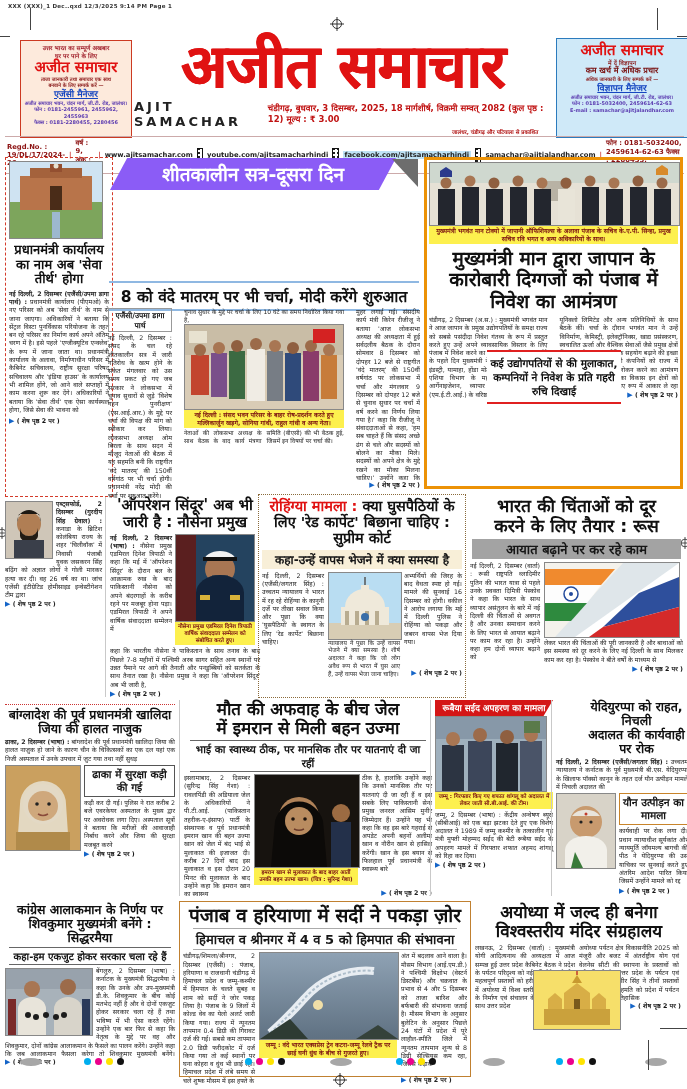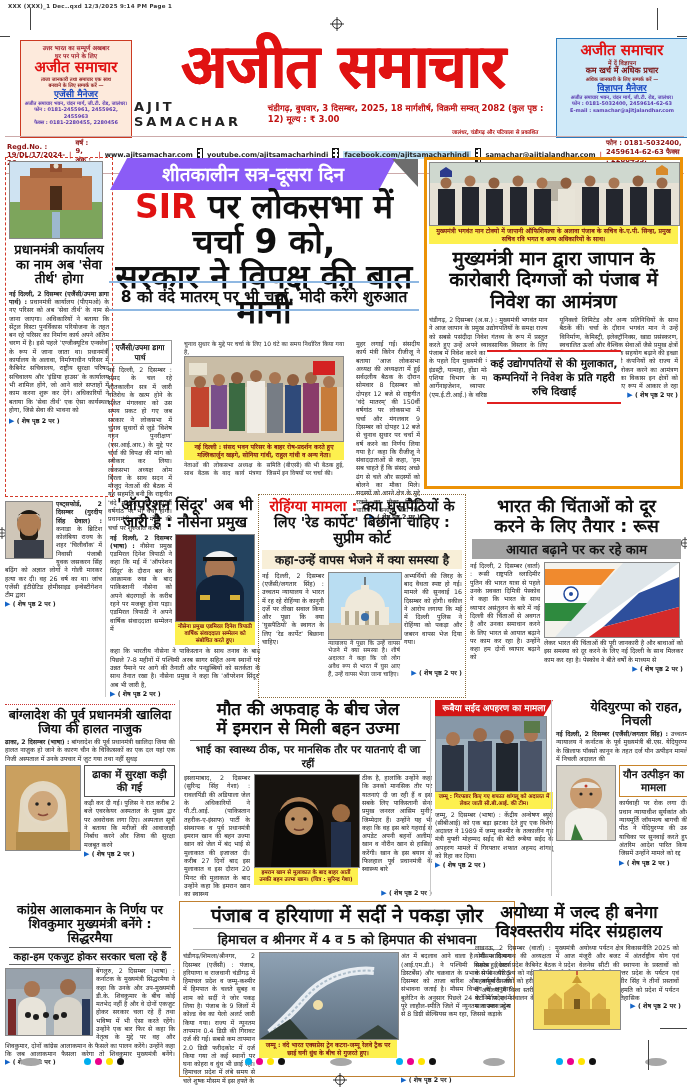--- a/index.html
+++ b/index.html
@@ -150,28 +150,24 @@
     <div class="hl" style="font-size:13px;margin:4px 0 3px;">प्रधानमंत्री कार्यालय का नाम अब 'सेवा तीर्थ' होगा</div>
     <div class="body-txt"><span class="byline">नई दिल्ली, 2 दिसम्बर (एजैंसी/उपमा डागा पार्थ) :</span> <span>प्रधानमंत्री कार्यालय (पीएमओ) के नए परिसर को अब 'सेवा तीर्थ' के नाम से जाना जाएगा। अधिकारियों ने बताया कि सेंट्रल विस्टा पुनर्विकास परियोजना के तहत बन रहे परिसर का निर्माण कार्य अपने अंतिम चरण में है। इसे पहले 'एग्जीक्यूटिव एन्क्लेव' के रूप में जाना जाता था। प्रधानमंत्री कार्यालय के अलावा, निर्माणाधीन परिसर में कैबिनेट सचिवालय, राष्ट्रीय सुरक्षा परिषद सचिवालय और 'इंडिया हाउस' के कार्यालय भी शामिल होंगे, जो आने वाले सप्ताहों में काम करना शुरू कर देंगे। अधिकारियों ने बताया कि 'सेवा तीर्थ' एक ऐसा कार्यस्थल होगा, जिसे सेवा की भावना को</span></div>
     <div class="jump" style="margin-top:2px;"><span class="arr">▶</span> <span>( शेष पृष्ठ 2 पर )</span></div>
   </div>
 
   <div class="abs" style="left:110px;top:158px;width:286px;">
     <div class="kicker">शीतकालीन सत्र-दूसरा दिन</div>
   </div>
   <div class="abs kicker-tri" style="left:392px;top:159px;"></div>
 
-  <div class="abs hl" style="left:108px;top:190px;width:312px;font-size:33px;line-height:1.06;">
-    <span class="red">SIR</span><span> पर लोकसभा में चर्चा 9 को,</span><br>
-    <span>सरकार ने विपक्ष की बात मानी</span>
-  </div>
 
   <div class="abs lead-sub" style="left:109px;top:281px;width:310px;">8 को वंदे मातरम् पर भी चर्चा, मोदी करेंगे शुरुआत</div>
 
-  <div class="abs" style="left:108px;top:308px;width:312px;height:181px;display:flex;gap:12px;margin-top:32px;">
+  <div class="abs" style="left:108px;top:308px;width:312px;height:181px;display:flex;gap:12px;">
     <div style="width:72px;">
       <div class="byline" style="font-size:7.5px;border:1px solid #999;padding:1px;text-align:center;margin-bottom:2px;">एजैंसी/उपमा डागा पार्थ</div>
       <div class="body-txt">नई दिल्ली, 2 दिसम्बर : संसद के चल रहे शीतकालीन सत्र में जारी गतिरोध के खत्म होने के संकेत मंगलवार को उस समय प्रकट हो गए जब सरकार ने लोकसभा में चुनाव सुधारों से जुड़े 'विशेष गहन पुनरीक्षण' (एस.आई.आर.) के मुद्दे पर चर्चा की विपक्ष की मांग को स्वीकार कर लिया। लोकसभा अध्यक्ष ओम बिरला के साथ सदन में मौजूद नेताओं की बैठक में यह सहमति बनी कि राष्ट्रगीत 'वंदे मातरम्' की 150वीं वर्षगांठ पर भी चर्चा होगी। प्रधानमंत्री नरेंद्र मोदी की चर्चा पर शुरुआत करेंगे।</div>
     </div>
     <div style="width:160px;">
       <div class="body-txt" style="font-size:6px;">चुनाव सुधार के मुद्दे पर चर्चा के लिए 10 घंटे का समय निर्धारित किया गया है,</div>
       <svg class="photo" width="158" height="84" viewBox="0 0 158 84" preserveAspectRatio="none">
         <rect width="158" height="84" fill="#d9ccb6"></rect>
           <rect y="0" width="158" height="30" fill="#c9bda6"></rect>
         <rect x="6" y="30" width="18" height="40" fill="#c2452f"></rect>
@@ -404,21 +400,21 @@
         <circle cx="95" cy="18" r="7" fill="#a87653"></circle>
       <rect x="88" y="4" width="16" height="12" fill="#5a7a4a"></rect>
     </svg>
     <div class="cap-y" style="font-size:5.6px;">जम्मू : गिरफ्तार किए गए शफात शांगलू को अदालत में लेकर जाती सी.बी.आई. की टीम।</div>
     <div class="body-txt" style="margin-top:2px;">जम्मू, 2 दिसम्बर (भाषा) : केंद्रीय अन्वेषण ब्यूरो (सीबीआई) को एक बड़ा झटका देते हुए एक विशेष अदालत ने 1989 में जम्मू कश्मीर के तत्कालीन गृह मंत्री मुफ्ती मोहम्मद सईद की बेटी रूबैया सईद के अपहरण मामले में गिरफ्तार शफात अहमद शांगलू को रिहा कर दिया।</div>
     <div class="jump"><span class="arr">▶</span> <span>( शेष पृष्ठ 2 पर )</span></div>
   </div>
 
   <div class="abs colrule" style="left:551px;top:700px;width:132px;height:196px;padding-left:4px;">
     <div class="hl" style="font-size:12.5px;margin-left:29px;">
-      <span>येदियुरप्पा को राहत, निचली</span><br>
+      <span>येदियुरप्पा को राहत, निचली</span><br><span>अदालत की कार्यवाही पर रोक</span>
     </div>
     <div class="body-txt" style="margin-top:2px;"><span class="byline">नई दिल्ली, 2 दिसम्बर (एजैंसी/जगतार सिंह) :</span> <span>उच्चतम न्यायालय ने कर्नाटक के पूर्व मुख्यमंत्री बी.एस. येदियुरप्पा के खिलाफ पॉक्सो कानून के तहत दर्ज यौन उत्पीड़न मामले में निचली अदालत की</span></div>
     <div style="display:flex;gap:3px;margin-top:2px;">
       <svg class="photo" width="58" height="74" viewBox="0 0 58 74" preserveAspectRatio="none">
         <rect width="58" height="74" fill="#d8d3c8"></rect>
           <circle cx="29" cy="28" r="16" fill="#c89a6e"></circle>
         <path d="M15 22 a16 12 0 0 1 28 0 z" fill="#e8e4dc"></path>
         <circle cx="24" cy="28" r="1.6" fill="#222"></circle>
           <circle cx="34" cy="28" r="1.6" fill="#222"></circle>
         <circle cx="29" cy="20" r="1.5" fill="#c03a2a"></circle>
@@ -455,21 +451,21 @@
           </g>
         <rect x="2" y="30" width="8" height="36" fill="#7a2a2a"></rect>
           <rect x="76" y="30" width="8" height="36" fill="#2a3a5a"></rect>
       </svg>
       <span>बेंगलुरु, 2 दिसम्बर (भाषा) : कर्नाटक के मुख्यमंत्री सिद्धरमैया ने कहा कि उनके और उप-मुख्यमंत्री डी.के. शिवकुमार के बीच कोई मतभेद नहीं है और वे दोनों एकजुट होकर सरकार चला रहे हैं तथा भविष्य में भी ऐसा करते रहेंगे।</span>
       <span>उन्होंने एक बार फिर से कहा कि नेतृत्व के मुद्दे पर वह और शिवकुमार, दोनों कांग्रेस आलाकमान के फैसले का पालन करेंगे। उन्होंने कहा कि जब आलाकमान फैसला करेगा तो शिवकुमार मुख्यमंत्री बनेंगे।</span>
       <span class="jump"><span class="arr">▶</span> <span>( शेष पृष्ठ 2 पर )</span></span>
     </div>
   </div>
 
-  <div class="abs dottedbox" style="left:179px;top:901px;width:336px;height:176px;border:1.5px solid #c08030;padding:3px;box-sizing:border-box;">
+  <div class="abs dottedbox" style="left:179px;top:901px;width:292px;height:176px;border:1.5px solid #c08030;padding:3px;box-sizing:border-box;">
     <div class="hl" style="font-size:19px;">पंजाब व हरियाणा में सर्दी ने पकड़ा ज़ोर</div>
     <div class="subrule" style="font-size:13px;border-color:#aaa;margin:2px 10px;padding:1px;">हिमाचल व श्रीनगर में 4 व 5 को हिमपात की संभावना</div>
     <div style="display:flex;gap:4px;margin-top:2px;">
       <div class="body-txt" style="width:72px;">चंडीगढ़/शिमला/श्रीनगर, 2 दिसम्बर (एजैंसी) : पंजाब, हरियाणा व राजधानी चंडीगढ़ में हिमाचल प्रदेश व जम्मू-कश्मीर में हिमपात के चलते सुबह व शाम को सर्दी ने जोर पकड़ लिया है। पंजाब के 9 जिलों में कोल्ड वेव का येलो अलर्ट जारी किया गया। राज्य में न्यूनतम तापमान 0.4 डिग्री की गिरावट दर्ज की गई। सबसे कम तापमान 2.0 डिग्री फरीदकोट में दर्ज किया गया तो कई स्थानों पर घना कोहरा व धुंध भी छाई रही। हिमाचल प्रदेश में लंबे समय से चले शुष्क मौसम में इस हफ्ते के</div>
       <div style="width:138px;">
         <svg class="photo" width="138" height="86" viewBox="0 0 138 86" preserveAspectRatio="none">
           <defs>
               <linearGradient id="fog" x1="0" y1="0" x2="0" y2="1">
                 <stop offset="0" stop-color="#8fa2b4"></stop>
                 <stop offset="1" stop-color="#5f7182"></stop>

